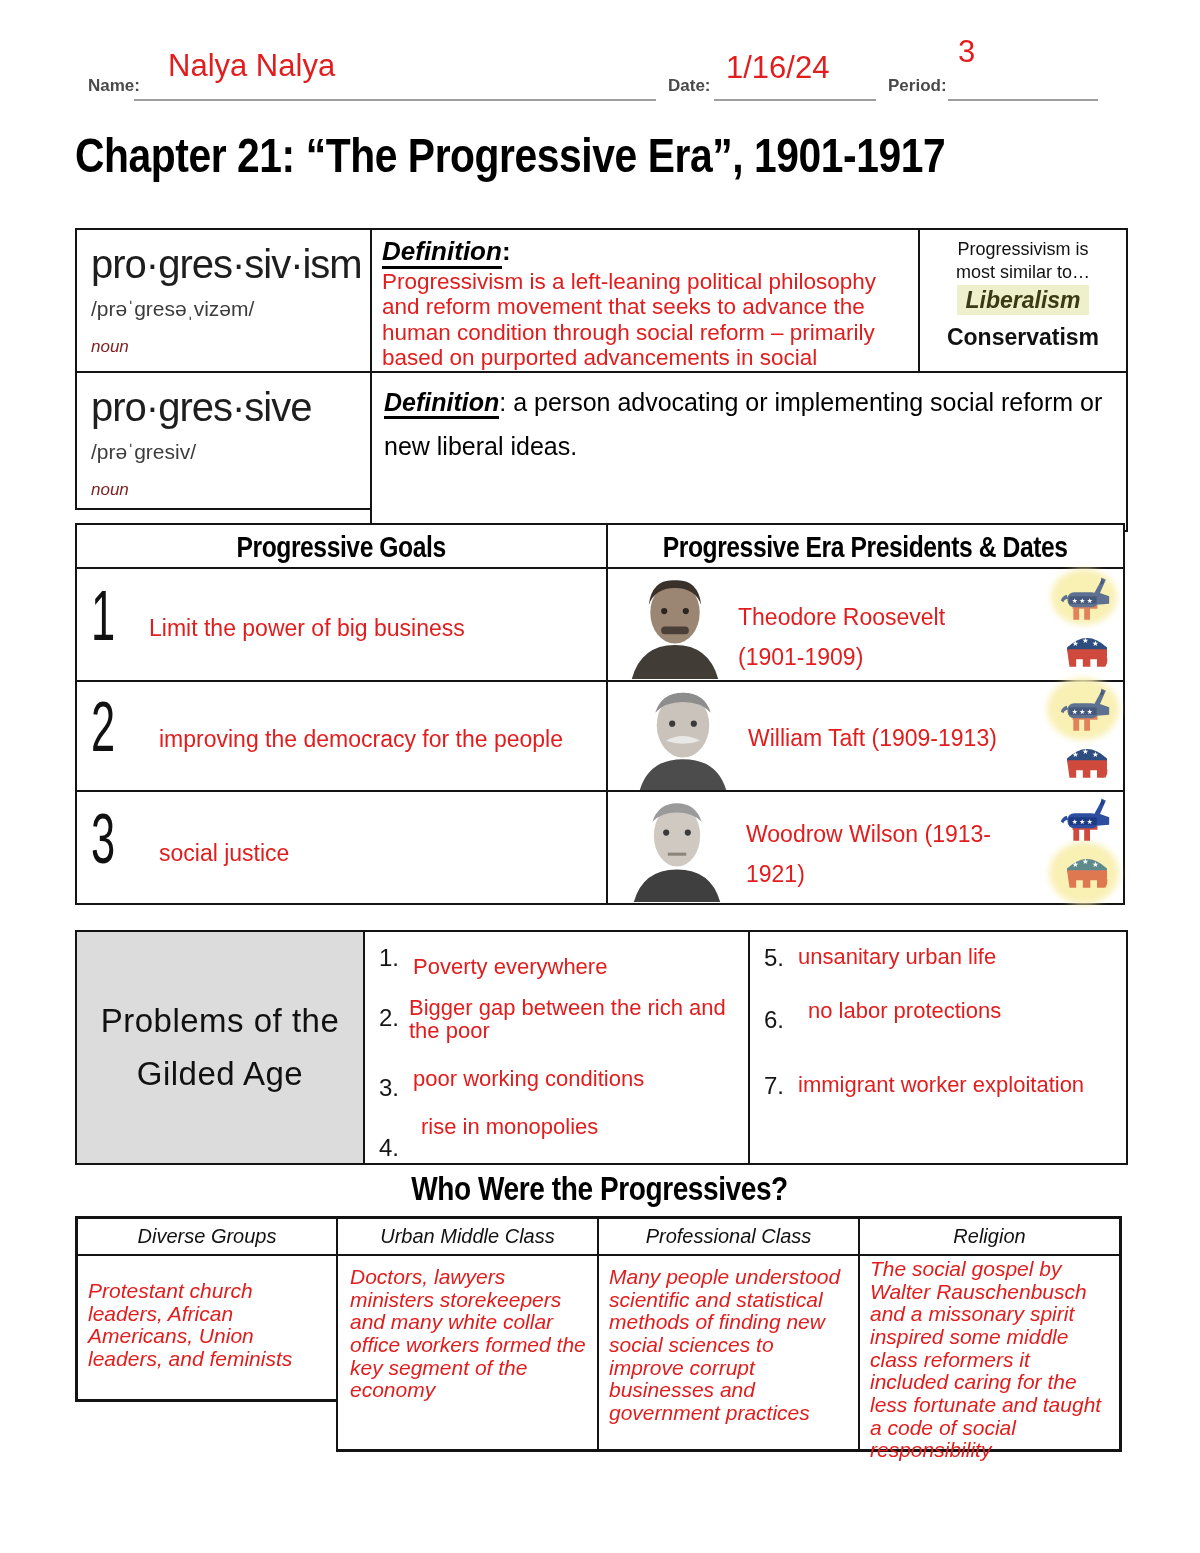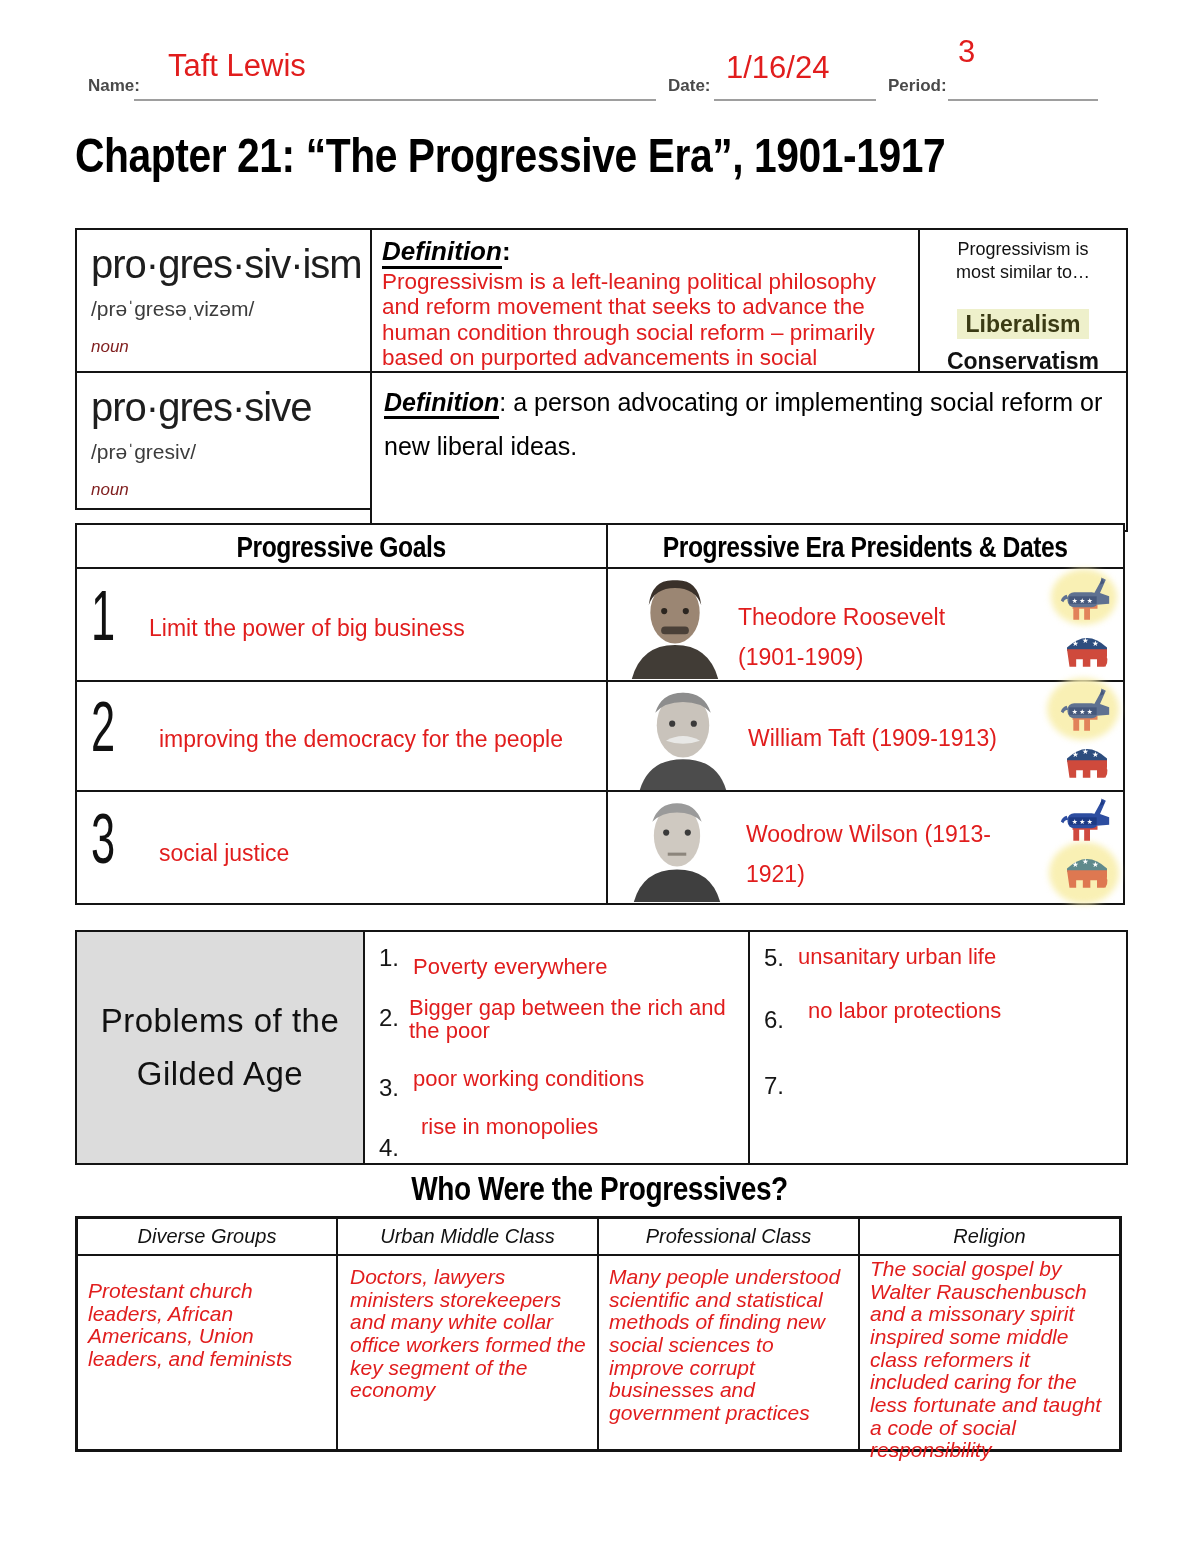--- a/index.html
+++ b/index.html
@@ -31,21 +31,21 @@
   svg{display:block;}
 </style>
 </head>
 <body>
 
 <div class="page">
 
   <div class="abs" style="left:0;top:0;width:1200px;height:115px;">
     <span class="abs flabel" style="left:88px;top:76px;">Name:</span>
     <span class="fline" style="left:134px;top:99px;width:522px;"></span>
-    <span class="abs hand" style="left:168px;top:48px;">Taft Lewis</span>
+    <span class="abs hand" style="left:168px;top:48px;">Nalya Nalya</span>
 
     <span class="abs flabel" style="left:668px;top:76px;">Date:</span>
     <span class="fline" style="left:714px;top:99px;width:162px;"></span>
     <span class="abs hand" style="left:726px;top:50px;">1/16/24</span>
 
     <span class="abs flabel" style="left:888px;top:76px;">Period:</span>
     <span class="fline" style="left:948px;top:99px;width:150px;"></span>
     <span class="abs hand" style="left:958px;top:34px;">3</span>
   </div>
 
@@ -63,21 +63,21 @@
 
     <div class="cell" style="left:295px;top:0;width:550px;height:145px;padding:6px 10px;overflow:visible;">
       <div>
         <span class="def-label">Definition</span><span class="def-colon">:</span>
       </div>
       <div class="def-red"><span>Progressivism is a left-leaning political philosophy and reform movement that seeks to advance the human condition through social reform – primarily based on purported advancements in social </span><span class="u-red">organization, science, and technology.</span></div>
     </div>
 
     <div class="cell" style="left:843px;top:0;width:210px;height:145px;padding:8px 6px;text-align:center;">
       <div style="font-size:18px;color:#111;line-height:1.25;width:170px;margin:0 auto;">Progressivism is most similar to…</div>
-      <div style="margin-top:28px;">
+      <div style="margin-top:4px;font-style:italic;">
         <span style="font-size:23px;font-weight:700;color:#3a3a14;background:#eef0cb;padding:2px 8px;">Liberalism</span>
       </div>
       <div style="margin-top:10px;font-size:23px;font-weight:700;color:#111;">Conservatism</div>
     </div>
 
     <div class="cell" style="left:0;top:143px;width:297px;height:139px;padding:12px 14px;">
       <div class="dict-word">pro·gres·sive</div>
       <div class="dict-pron">/prəˈgresiv/</div>
       <div class="dict-pos">noun</div>
     </div>
@@ -261,20 +261,21 @@
     </div>
 
     <div class="cell" style="left:673px;top:0;width:380px;height:235px;">
       <span class="abs prob-num" style="left:14px;top:12px;">5.</span>
       <span class="abs prob-text" style="left:48px;top:12px;">unsanitary urban life</span>
 
       <span class="abs prob-num" style="left:14px;top:74px;">6.</span>
       <span class="abs prob-text" style="left:58px;top:66px;">no labor protections</span>
 
       <span class="abs prob-num" style="left:14px;top:140px;">7.</span>
+      <span class="abs prob-text" style="left:48px;top:140px;width:320px;">immigrant worker exploitation</span>
     </div>
   </div>
 
   <div class="abs" style="left:0;top:1170px;width:1200px;text-align:center;">
     <span class="cond-c" style="font-size:33px;color:#000;">Who Were the Progressives?</span>
   </div>
 
   <div class="abs" style="left:75px;top:1216px;width:1047px;height:236px;font-style:italic;">
 
     <div class="cell" style="left:0;top:0;width:263px;height:40px;display:flex;align-items:center;justify-content:center;border-width:3px 2px 2px 3px;">
@@ -283,21 +284,21 @@
     <div class="cell" style="left:261px;top:0;width:263px;height:40px;display:flex;align-items:center;justify-content:center;border-width:3px 2px 2px 2px;">
       <span class="who-head">Urban Middle Class</span>
     </div>
     <div class="cell" style="left:522px;top:0;width:263px;height:40px;display:flex;align-items:center;justify-content:center;border-width:3px 2px 2px 2px;">
       <span class="who-head">Professional Class</span>
     </div>
     <div class="cell" style="left:783px;top:0;width:264px;height:40px;display:flex;align-items:center;justify-content:center;border-width:3px 3px 2px 2px;">
       <span class="who-head">Religion</span>
     </div>
 
-    <div class="cell" style="left:0;top:38px;width:263px;height:198px;padding:24px 8px 8px 10px;border-width:2px 2px 3px 3px;">
+    <div class="cell" style="left:0;top:38px;width:263px;height:148px;padding:24px 8px 8px 10px;border-width:2px 2px 3px 3px;">
       <div class="who-body">Protestant church leaders, African Americans, Union leaders, and feminists</div>
     </div>
     <div class="cell" style="left:261px;top:38px;width:263px;height:198px;padding:10px 8px 8px 12px;border-width:2px 2px 3px 2px;">
       <div class="who-body">Doctors, lawyers ministers storekeepers and many white collar office workers formed the key segment of the economy</div>
     </div>
     <div class="cell" style="left:783px;top:38px;width:264px;height:198px;padding:2px 6px 8px 10px;border-width:2px 3px 3px 2px;">
       <div class="who-body">The social gospel by Walter Rauschenbusch and a missonary spirit inspired some middle class reformers it included caring for the less fortunate and taught a code of social responsibility</div>
     </div>
     <div class="cell" style="left:522px;top:38px;width:263px;height:198px;padding:10px 6px 8px 10px;border-width:2px 2px 3px 2px;">
       <div class="who-body">Many people understood scientific and statistical methods of finding new social sciences to improve corrupt businesses and government practices</div>

